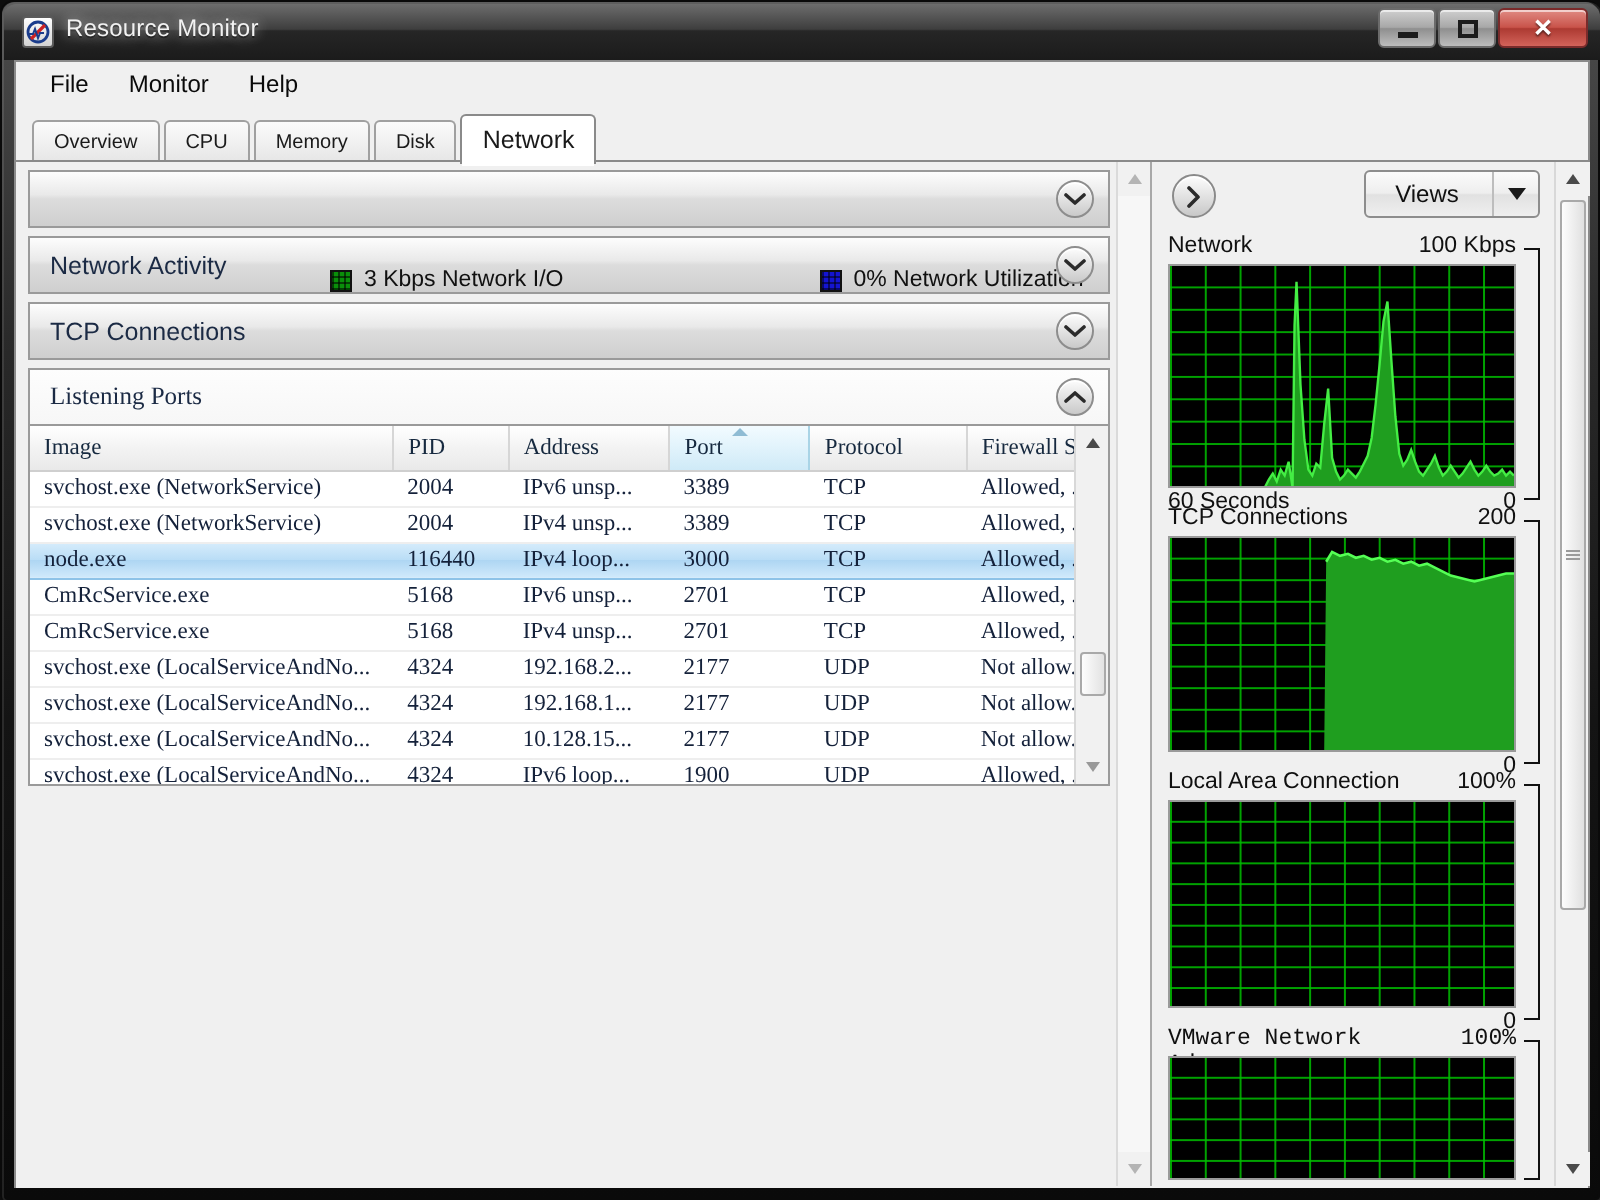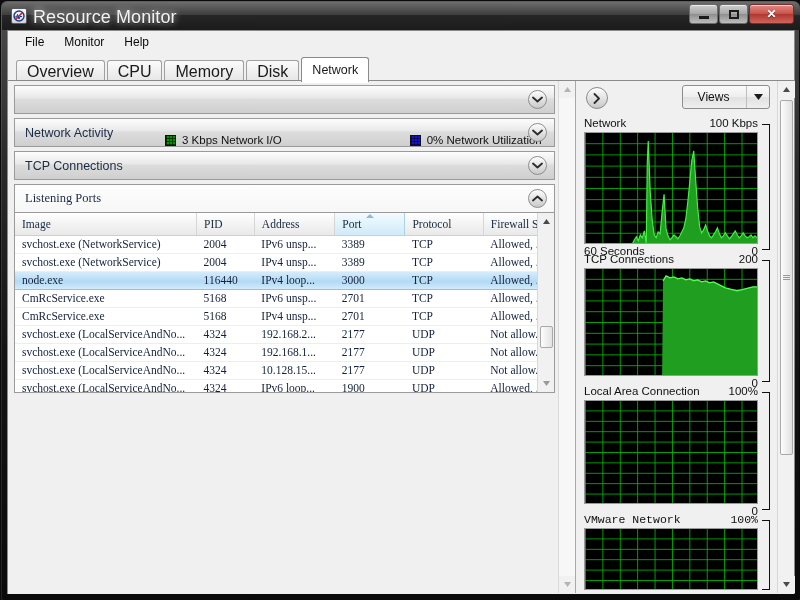--- a/index.html
+++ b/index.html
@@ -34,21 +34,21 @@
   }
   .title-icon {
     position: absolute; left: 9px; top: 6px; width: 16px; height: 16px;
     background: linear-gradient(180deg,#fdfdfd,#d3d3d3);
     border: 1px solid #5a5a5a; border-radius: 2px;
     display:flex; align-items:center; justify-content:center;
   }
   .title-icon svg { display:block; }
   .title-text {
     position: absolute; left: 31px; top: 5px;
-    font-size: 18px; color: #f2f2f2;
+    font-size: 12px; color: #f2f2f2;
     text-shadow: 0 0 6px rgba(255,255,255,.55), 0 0 10px rgba(255,255,255,.4), 0 1px 0 rgba(0,0,0,.6);
     letter-spacing: .1px;
   }
   .win-btns { position:absolute; right:6px; top:2px; display:flex; gap:0; }
   .wbtn {
     width: 29px; height: 20px; margin-left: 1px;
     border: 1px solid #6b6b6b;
     border-radius: 3px;
     background: linear-gradient(180deg,#cfcfcf 0%, #a8a8a8 48%, #8f8f8f 52%, #bdbdbd 100%);
     display:flex; align-items:center; justify-content:center;
@@ -82,21 +82,21 @@
     font-size: 12px; color:#0a0a0a; padding: 3px 9px; line-height: 1;
   }
 
   
   .tabstrip {
     position:absolute; left:0; top:22px; width:786px; height:28px;
     background:#f0f0f0;
     display:flex; align-items:flex-end; padding-left:8px;
   }
   .tab {
-    font-size: 16px; color:#1a1a1a;
+    font-size: 10px; color:#1a1a1a;
     padding: 4px 10px 5px 10px;
     background: linear-gradient(180deg,#fbfbfb 0%, #e6e6e6 100%);
     border:1px solid #a0a0a0; border-bottom:none;
     border-radius: 3px 3px 0 0;
     margin-right: 2px;
     height: 21px;
     position:relative; top:0;
     line-height: 13px;
   }
   .tab.active {

